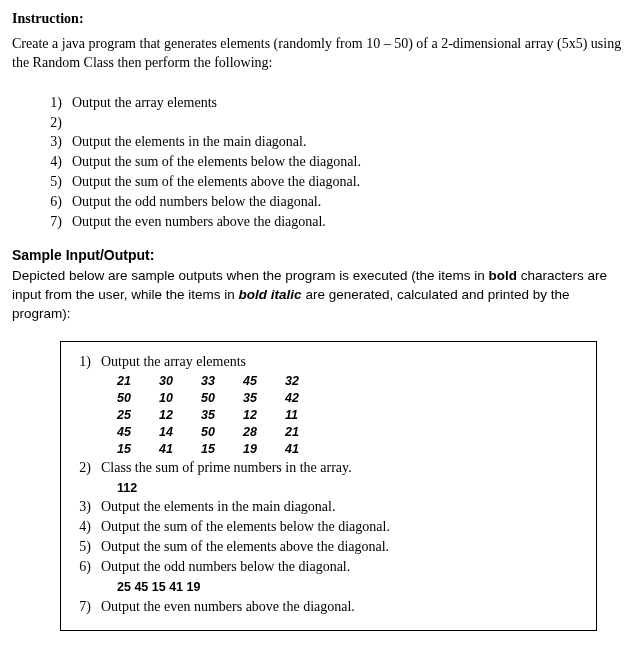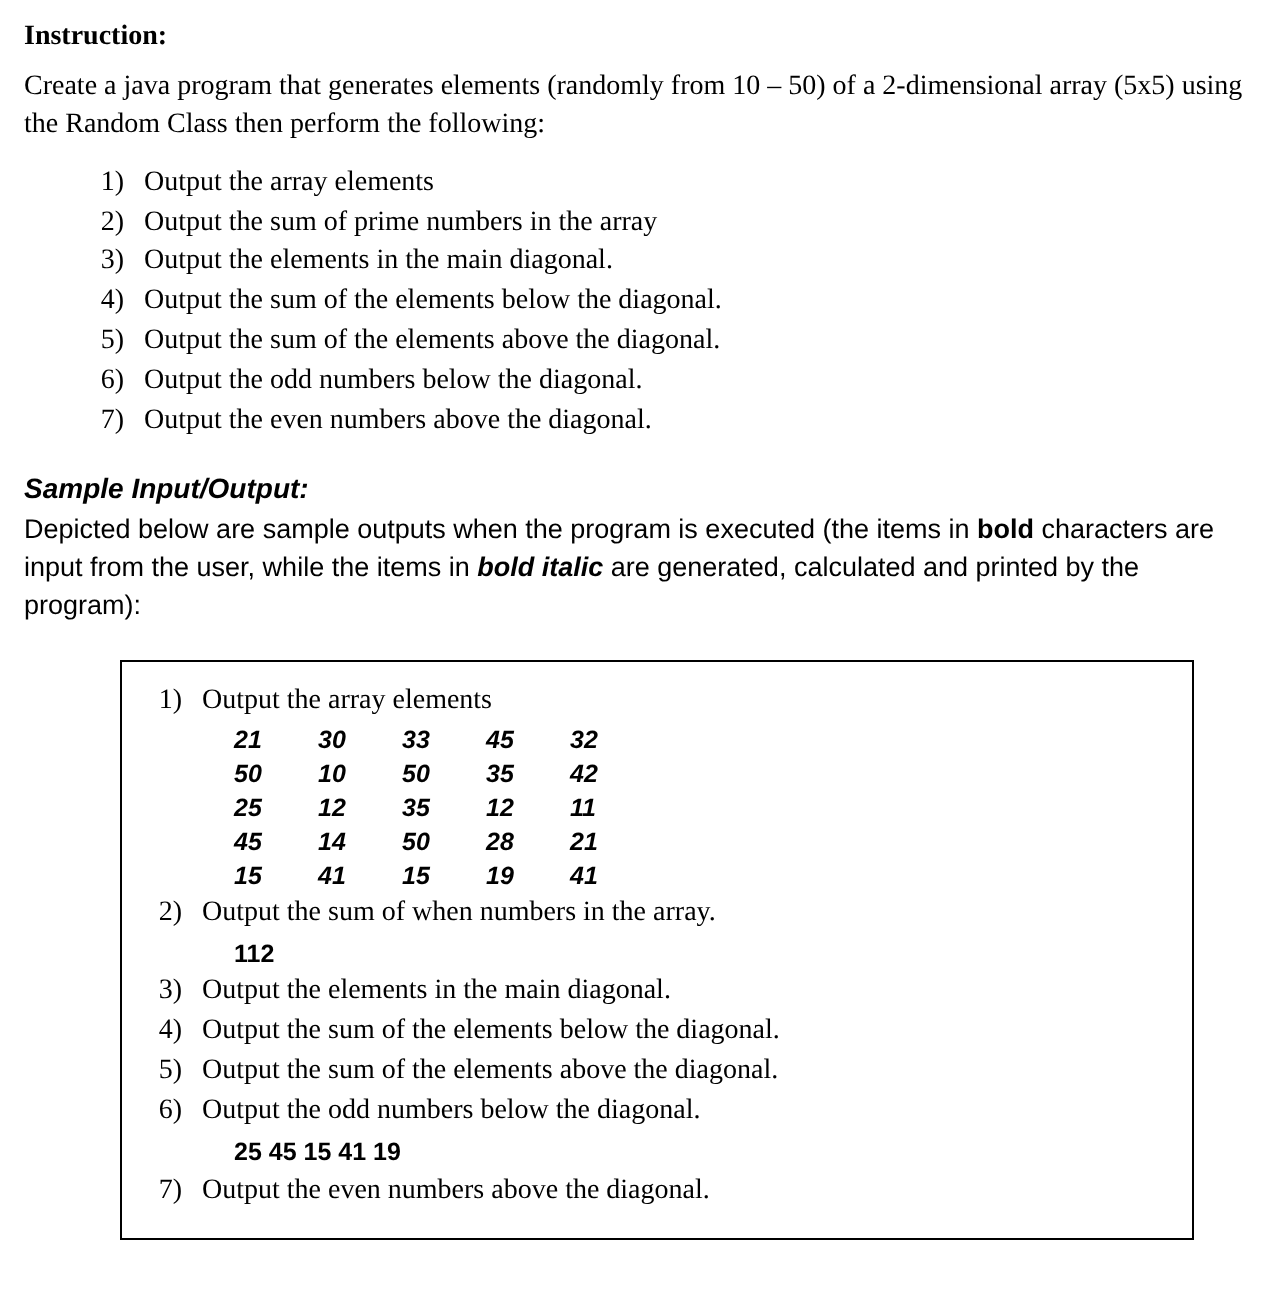--- a/index.html
+++ b/index.html
@@ -11,39 +11,38 @@
     padding: 10px 12px;
     width: 639px;
     box-sizing: border-box;
     line-height: 1.35;
   }
   .heading {
     font-weight: bold;
     margin-bottom: 6px;
   }
   .intro {
-    margin-bottom: 10px;
+    margin-bottom: 21px;
   }
   .list {
     margin: 0 0 14px 0;
     padding-left: 34px;
   }
   .list-row {
     display: flex;
     gap: 10px;
     margin: 1px 0;
   }
   .list-num {
     min-width: 16px;
     text-align: right;
   }
   .sample-heading {
     font-family: "Century Gothic", "URW Gothic", Arial, sans-serif;
     font-weight: bold;
-    font-style: italic;
     font-size: 14px;
     margin-bottom: 2px;
   }
   .sample-desc {
     font-family: "Century Gothic", "URW Gothic", Arial, sans-serif;
     font-size: 13.5px;
     line-height: 1.4;
     margin-bottom: 18px;
   }
   .sample-desc b {
@@ -99,21 +98,20 @@
 
 <div class="intro">Create a java program that generates elements (randomly from 10 – 50) of a 2-dimensional array (5x5) using the Random Class then perform the following:</div>
 
 <div class="list">
   <div class="list-row">
       <span class="list-num">1)</span>
       <span>Output the array elements</span>
     </div>
   <div class="list-row">
       <span class="list-num">2)</span>
-      <span>Output the sum of prime numbers in the array</span>
     </div>
   <div class="list-row">
       <span class="list-num">3)</span>
       <span>Output the elements in the main diagonal.</span>
     </div>
   <div class="list-row">
       <span class="list-num">4)</span>
       <span>Output the sum of the elements below the diagonal.</span>
     </div>
   <div class="list-row">
@@ -174,21 +172,21 @@
       <span class="arr-cell">15</span>
       <span class="arr-cell">41</span>
       <span class="arr-cell">15</span>
       <span class="arr-cell">19</span>
       <span class="arr-cell">41</span>
     </div>
   </div>
 
   <div class="brow">
     <span class="bnum">2)</span>
-    <span>Output the sum of when numbers in the array.</span>
+    <span>Class the sum of prime numbers in the array.</span>
   </div>
   <div class="result">112</div>
 
   <div class="brow">
     <span class="bnum">3)</span>
     <span>Output the elements in the main diagonal.</span>
   </div>
 
   <div class="brow">
     <span class="bnum">4)</span>

